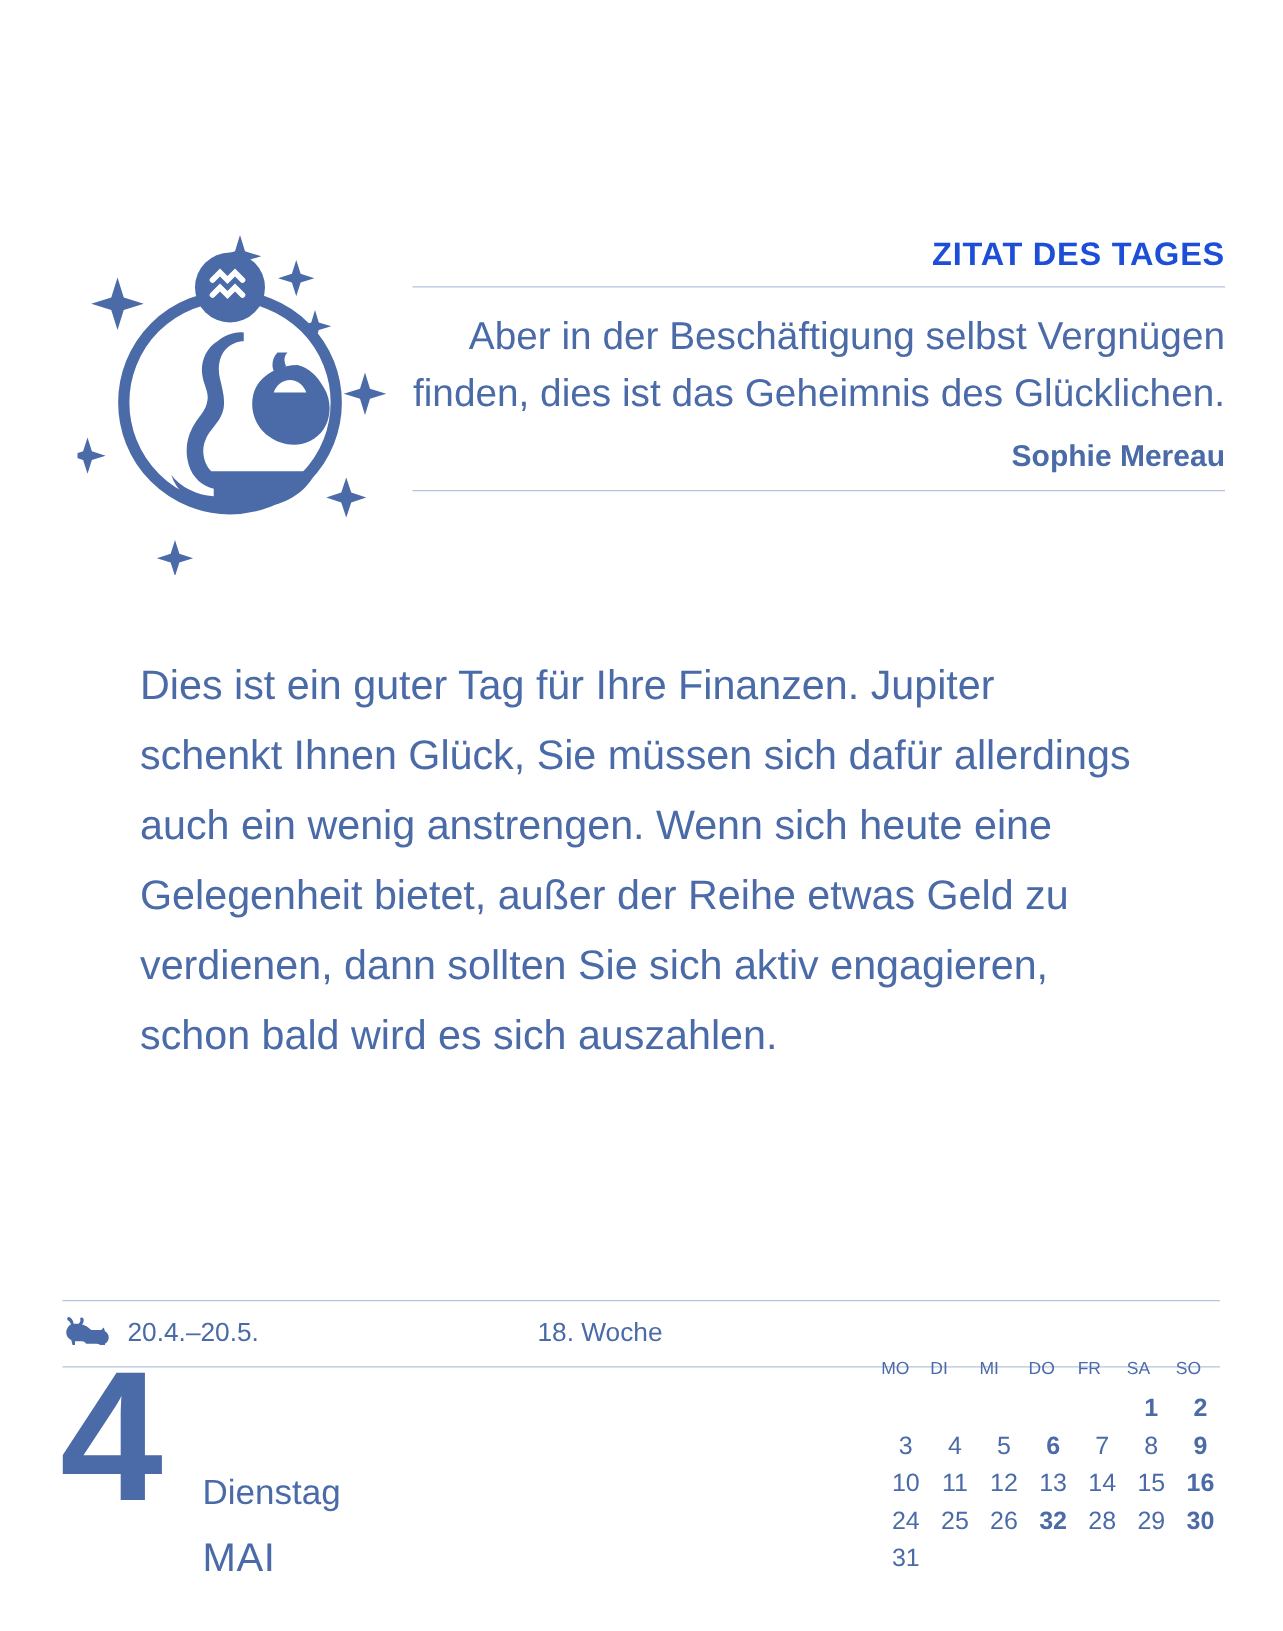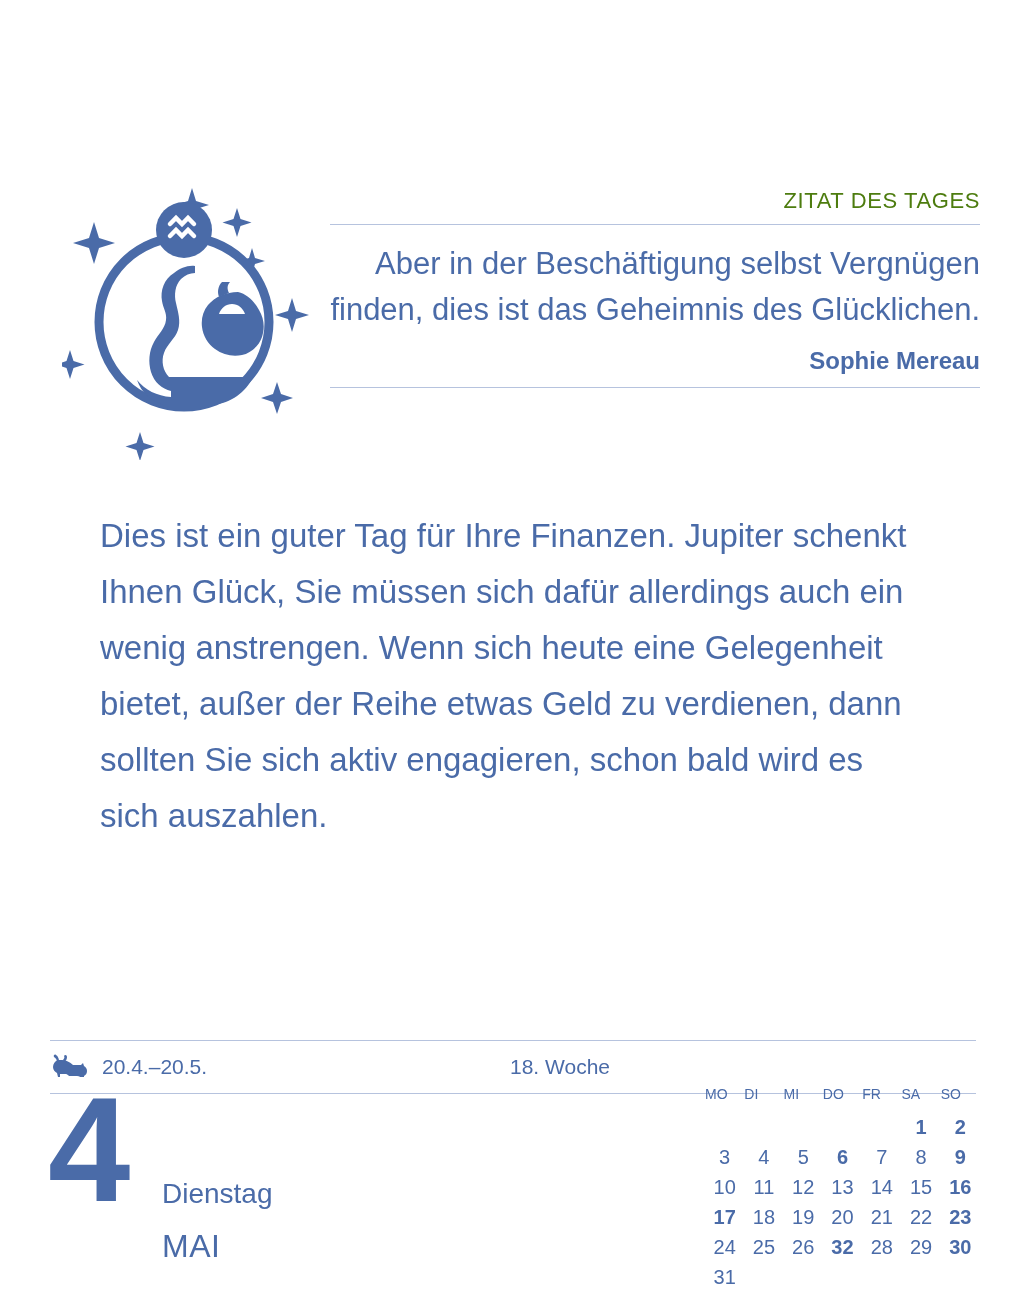--- a/index.html
+++ b/index.html
@@ -37,24 +37,24 @@
     height: 290px;
   }
   .quote-block {
     position: absolute;
     left: 330px;
     top: 38px;
     width: 650px;
     text-align: right;
   }
   .quote-title {
-    font-size: 22px;
-    font-weight: normal;
+    font-size: 26px;
+    font-weight: bold;
     letter-spacing: 0.6px;
-    color: #4d7c0f;
+    color: #1d4ed8;
     padding-bottom: 10px;
   }
   .quote-rule {
     height: 1px;
     background: #b6c3de;
     width: 100%;
   }
   .quote-text {
     font-size: 31px;
     line-height: 46px;
@@ -78,21 +78,21 @@
   
   .horoscope {
     position: absolute;
     left: 100px;
     top: 508px;
     width: 830px;
     font-size: 33px;
     line-height: 56px;
     color: #4a6ba8;
   }
-  .horoscope p { margin: 0; }
+  .horoscope p { margin: 12px; }
 
   
   .info-bar {
     position: absolute;
     left: 50px;
     top: 996px;
     width: 926px;
     height: 52px;
     border-top: 1px solid #b6c3de;
     border-bottom: 1px solid #b6c3de;
@@ -113,21 +113,21 @@
     flex: 1;
     text-align: center;
     display: flex;
     align-items: center;
     justify-content: center;
     gap: 8px;
     white-space: nowrap;
   }
   .info-right {
     width: 260px;
-    text-align: right;
+    text-align: center;
   }
   .sun-glyph, .moon-glyph { font-size: 21px; line-height: 1; }
 
   
   .date-block {
     position: absolute;
     left: 40px;
     top: 1090px;
     width: 400px;
     height: 190px;
@@ -298,29 +298,20 @@
           <tr>
             <td>10</td>
             <td>11</td>
             <td>12</td>
             <td>13</td>
             <td>14</td>
             <td>15</td>
             <td class="bold">16</td>
           </tr>
           <tr>
-            <td class="bold">17</td>
-            <td>18</td>
-            <td>19</td>
-            <td>20</td>
-            <td>21</td>
-            <td>22</td>
-            <td class="bold">23</td>
-          </tr>
-          <tr>
             <td>24</td>
             <td>25</td>
             <td>26</td>
             <td class="bold">32</td>
             <td>28</td>
             <td>29</td>
             <td class="bold">30</td>
           </tr>
           <tr>
             <td>31</td>

